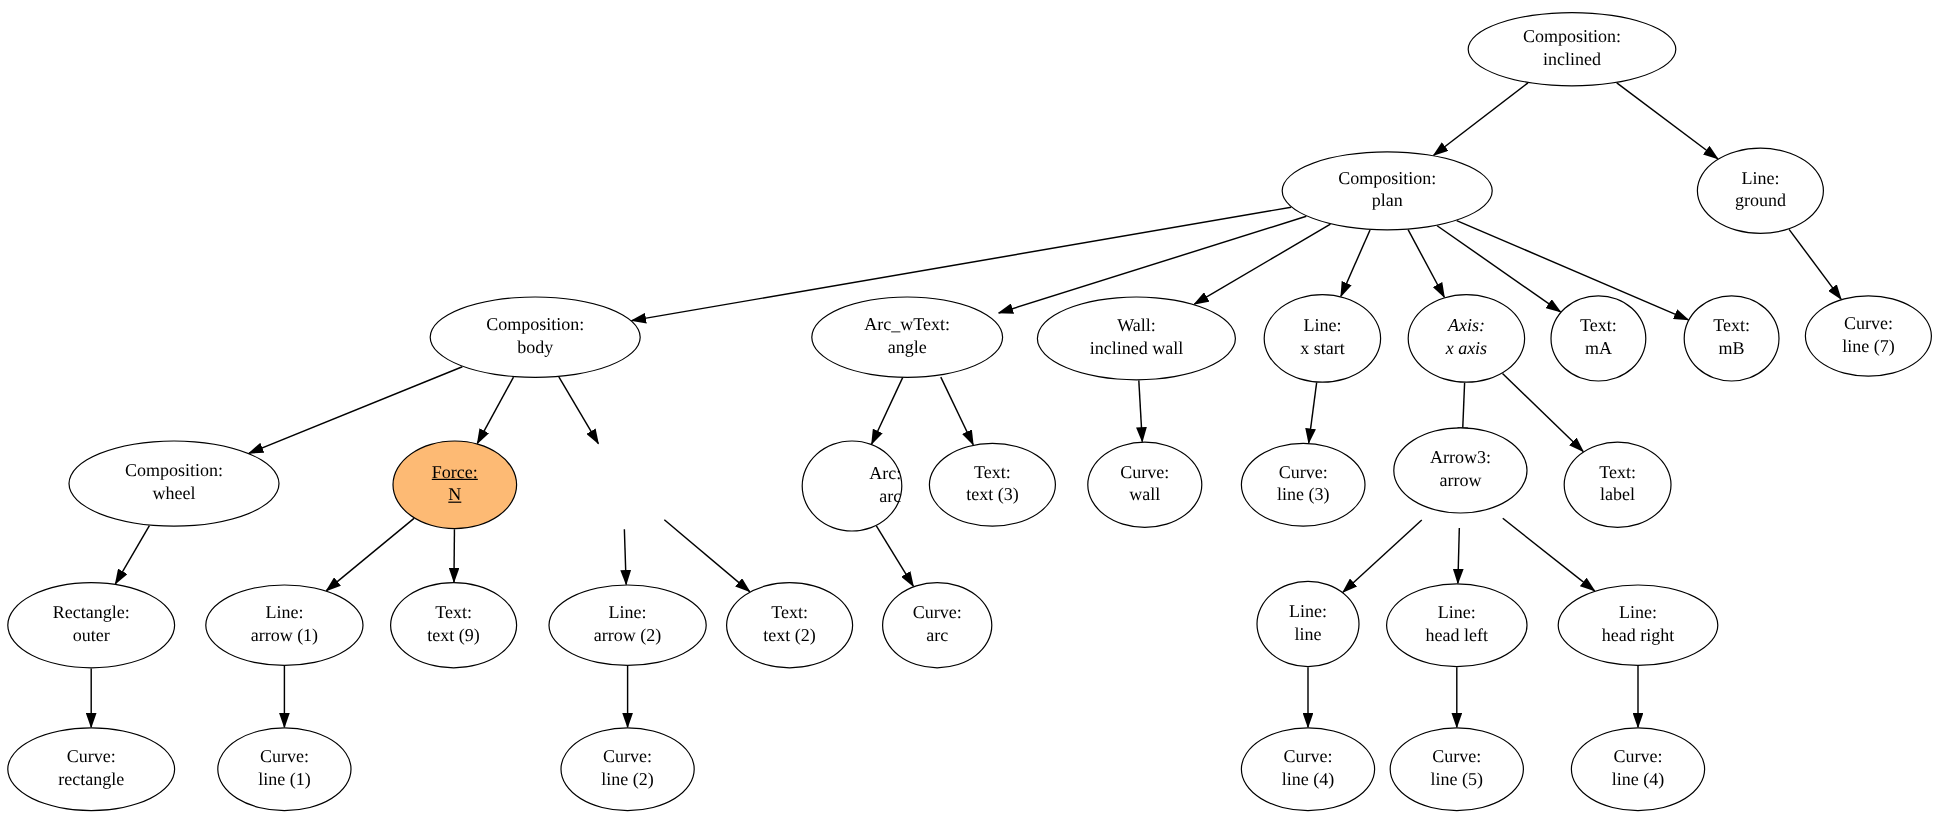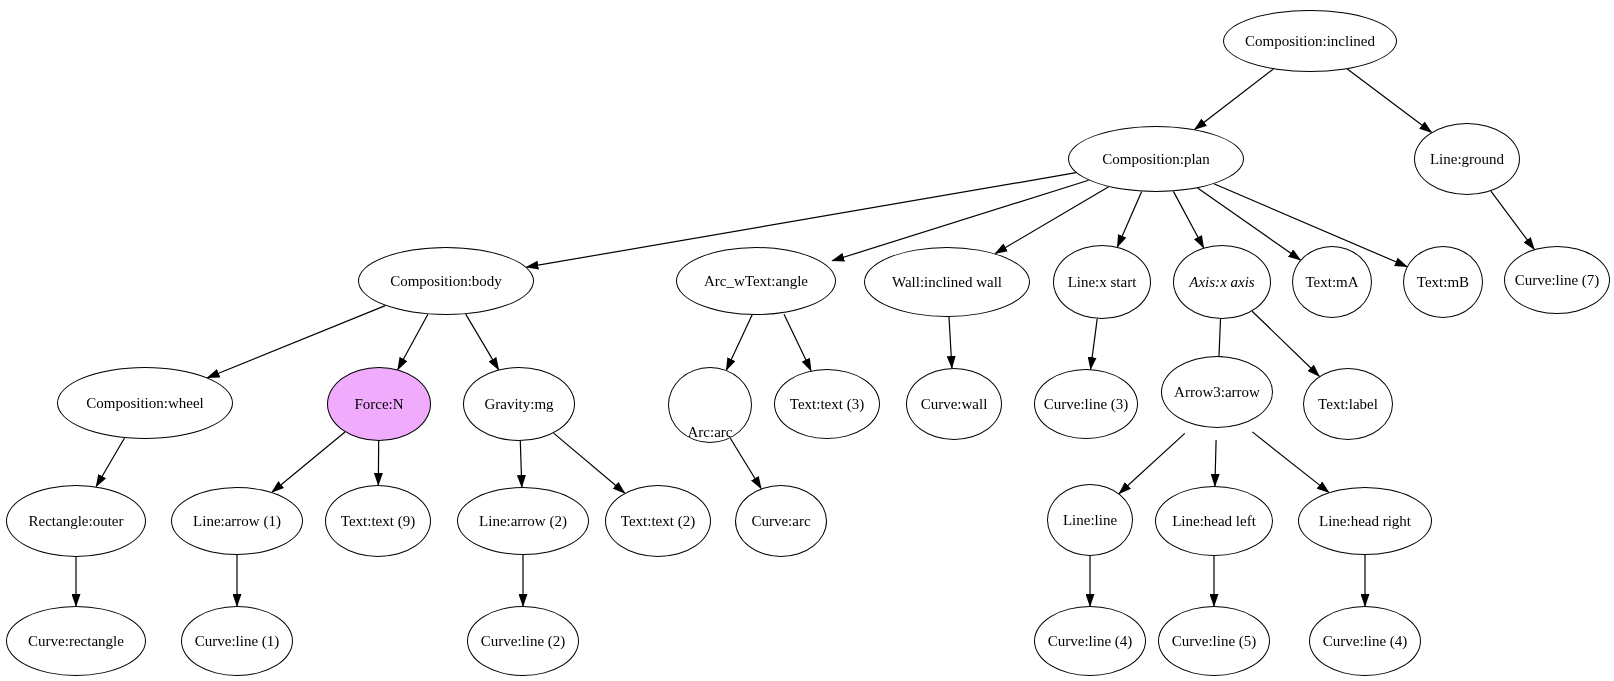--- a/index.html
+++ b/index.html
@@ -17,21 +17,21 @@
     height: 681px;
   }
   .node-layer { position: absolute; left: 0; top: 0; width: 100%; height: 100%; }
   .node {
     position: absolute;
     box-sizing: border-box;
     border: 1.4px solid #000;
     border-radius: 50%;
     background: #fff;
     display: flex;
-    flex-direction: row;
+    flex-direction: column;
     align-items: center;
     justify-content: center;
     text-align: center;
     font-size: 15px;
     line-height: 19px;
     color: #000;
     white-space: nowrap;
   }
   .node span { display: block; }
   .edge { stroke-width: 1.2px; }
@@ -125,27 +125,23 @@
         <span>mB</span>
       </div>
       <div class="node" style="left: 1504px; top: 246px; width: 106px; height: 68px; background: rgb(255, 255, 255); border-color: rgb(0, 0, 0); color: rgb(0, 0, 0);">
         <span>Curve:</span>
         <span>line (7)</span>
       </div>
       <div class="node" style="left: 57px; top: 367px; width: 176px; height: 72px; background: rgb(255, 255, 255); border-color: rgb(0, 0, 0); color: rgb(0, 0, 0);">
         <span>Composition:</span>
         <span>wheel</span>
       </div>
-      <div class="node" style="left: 327px; top: 367px; width: 104px; height: 74px; background: #f0abfc; border-color: rgb(0, 0, 0); color: rgb(0, 0, 0);">
+      <div class="node" style="left: 327px; top: 367px; width: 104px; height: 74px; background: #fdba74; border-color: rgb(0, 0, 0); color: rgb(0, 0, 0); text-decoration: underline;">
         <span>Force:</span>
         <span>N</span>
-      </div>
-      <div class="node" style="left: 463px; top: 367px; width: 112px; height: 74px; background: rgb(255, 255, 255); border-color: rgb(0, 0, 0); color: rgb(0, 0, 0);">
-        <span>Gravity:</span>
-        <span>mg</span>
       </div>
       <div class="node" style="left: 668px; top: 367px; width: 84px; height: 76px; background: rgb(255, 255, 255); border-color: rgb(0, 0, 0); color: rgb(0, 0, 0); align-items: flex-end;">
         <span>Arc:</span>
         <span>arc</span>
       </div>
       <div class="node" style="left: 774px; top: 369px; width: 106px; height: 70px; background: rgb(255, 255, 255); border-color: rgb(0, 0, 0); color: rgb(0, 0, 0);">
         <span>Text:</span>
         <span>text (3)</span>
       </div>
       <div class="node" style="left: 906px; top: 368px; width: 96px; height: 72px; background: rgb(255, 255, 255); border-color: rgb(0, 0, 0); color: rgb(0, 0, 0);">

